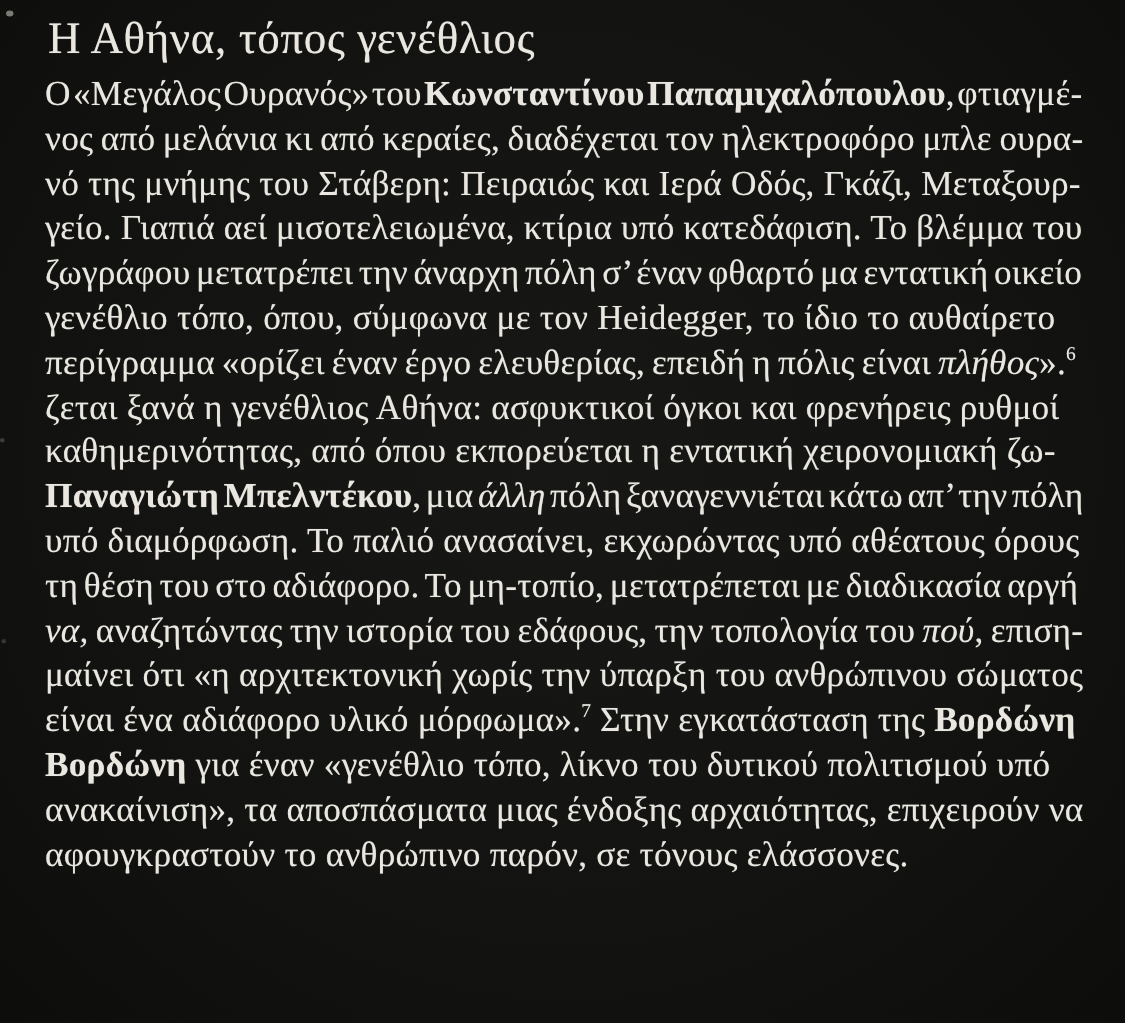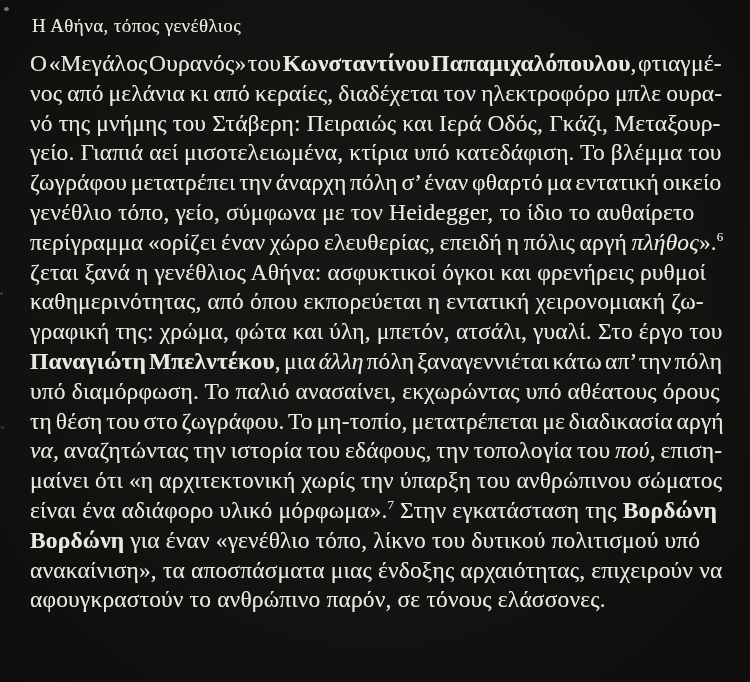--- a/index.html
+++ b/index.html
@@ -12,21 +12,21 @@
     width: 750px;
     height: 682px;
     box-sizing: border-box;
     padding: 11px 28px 0 30px;
     background: radial-gradient(ellipse at 50% 45%, #171716 0%, #131312 55%, #0d0d0c 100%);
     color: #e9e7e0;
     font-family: "Liberation Serif", "DejaVu Serif", serif;
     overflow: hidden;
   }
   .title {
-    font-size: 19px;
+    font-size: 30px;
     font-weight: normal;
     line-height: 30px;
     margin: 0 0 8px 2px;
     letter-spacing: 0.4px;
     text-shadow: 0 0 0.6px rgba(233,231,224,0.55);
   }
   .body-text {
     width: 692px;
   }
   .line {
@@ -60,28 +60,27 @@
   <div class="speck speck-1"></div>
   <div class="speck speck-2"></div>
   <div class="speck speck-3"></div>
   <h1 class="title">Η Αθήνα, τόπος γενέθλιος</h1>
   <div class="body-text" id="body-text">
       <div class="line" style="word-spacing: -4.5px;"><span>Ο «Μεγάλος Ουρανός» του </span><span class="run-b">Κωνσταντίνου Παπαμιχαλόπουλου</span><span>, φτιαγμέ-</span></div>
       <div class="line" style="word-spacing: -1px;"><span>νος από μελάνια κι από κεραίες, διαδέχεται τον ηλεκτροφόρο μπλε ουρα-</span></div>
       <div class="line" style="word-spacing: 0px;"><span>νό της μνήμης του Στάβερη: Πειραιώς και Ιερά Οδός, Γκάζι, Μεταξουρ-</span></div>
       <div class="line" style="word-spacing: -0.111111px;"><span>γείο. Γιαπιά αεί μισοτελειωμένα, κτίρια υπό κατεδάφιση. Το βλέμμα του</span></div>
       <div class="line" style="word-spacing: -2.3px;"><span>ζωγράφου μετατρέπει την άναρχη πόλη σ’ έναν φθαρτό μα εντατική οικείο</span></div>
-      <div class="line" style="word-spacing: 0px;"><span>γενέθλιο τόπο, γείο, σύμφωνα με τον Heidegger, το ίδιο το αυθαίρετο</span></div>
-      <div class="line" style="word-spacing: -1.33333px;"><span>περίγραμμα «ορίζει έναν χώρο ελευθερίας, επειδή η πόλις αργή </span><span class="run-i">πλήθος</span><span>».</span><span class="run-sup">6</span></div>
+      <div class="line" style="word-spacing: 0px;"><span>γενέθλιο τόπο, όπου, σύμφωνα με τον Heidegger, το ίδιο το αυθαίρετο</span></div>
+      <div class="line" style="word-spacing: -1.33333px;"><span>περίγραμμα «ορίζει έναν έργο ελευθερίας, επειδή η πόλις είναι </span><span class="run-i">πλήθος</span><span>».</span><span class="run-sup">6</span></div>
       <div class="line" style="word-spacing: 0px;"><span>ζεται ξανά η γενέθλιος Αθήνα: ασφυκτικοί όγκοι και φρενήρεις ρυθμοί</span></div>
       <div class="line" style="word-spacing: 0px;"><span>καθημερινότητας, από όπου εκπορεύεται η εντατική χειρονομιακή ζω-</span></div>
-      <div class="line" style="word-spacing: 0px;"><span>γραφική της: χρώμα, φώτα και ύλη, μπετόν, ατσάλι, γυαλί. Στο έργο του</span></div>
       <div class="line" style="word-spacing: -3px; font-family: Liberation Serif, serif;"><span class="run-b">Παναγιώτη Μπελντέκου</span><span>, μια </span><span class="run-i">άλλη</span><span> πόλη ξαναγεννιέται κάτω απ’ την πόλη</span></div>
       <div class="line" style="word-spacing: 0px;"><span>υπό διαμόρφωση. Το παλιό ανασαίνει, εκχωρώντας υπό αθέατους όρους</span></div>
-      <div class="line" style="word-spacing: -2.2px;"><span>τη θέση του στο ζωγράφου. Το μη-τοπίο, μετατρέπεται με διαδικασία αργή</span></div>
+      <div class="line" style="word-spacing: -2.2px;"><span>τη θέση του στο αδιάφορο. Το μη-τοπίο, μετατρέπεται με διαδικασία αργή</span></div>
       <div class="line" style="word-spacing: -1.3px;"><span class="run-i">να,</span><span> αναζητώντας την ιστορία του εδάφους, την τοπολογία του </span><span class="run-i">πού</span><span>, επιση-</span></div>
       <div class="line" style="word-spacing: 0px;"><span>μαίνει ότι «η αρχιτεκτονική χωρίς την ύπαρξη του ανθρώπινου σώματος</span></div>
       <div class="line" style="word-spacing: 0px;"><span>είναι ένα αδιάφορο υλικό μόρφωμα».</span><span class="run-sup">7</span><span> Στην εγκατάσταση της </span><span class="run-b">Βορδώνη</span></div>
       <div class="line" style="word-spacing: 0px;"><span class="run-b">Βορδώνη</span><span> για έναν «γενέθλιο τόπο, λίκνο του δυτικού πολιτισμού υπό</span></div>
       <div class="line" style="word-spacing: 0px;"><span>ανακαίνιση», τα αποσπάσματα μιας ένδοξης αρχαιότητας, επιχειρούν να</span></div>
       <div class="line"><span>αφουγκραστούν το ανθρώπινο παρόν, σε τόνους ελάσσονες.</span></div>
     </div>
 </div>
 
 </body></html>

